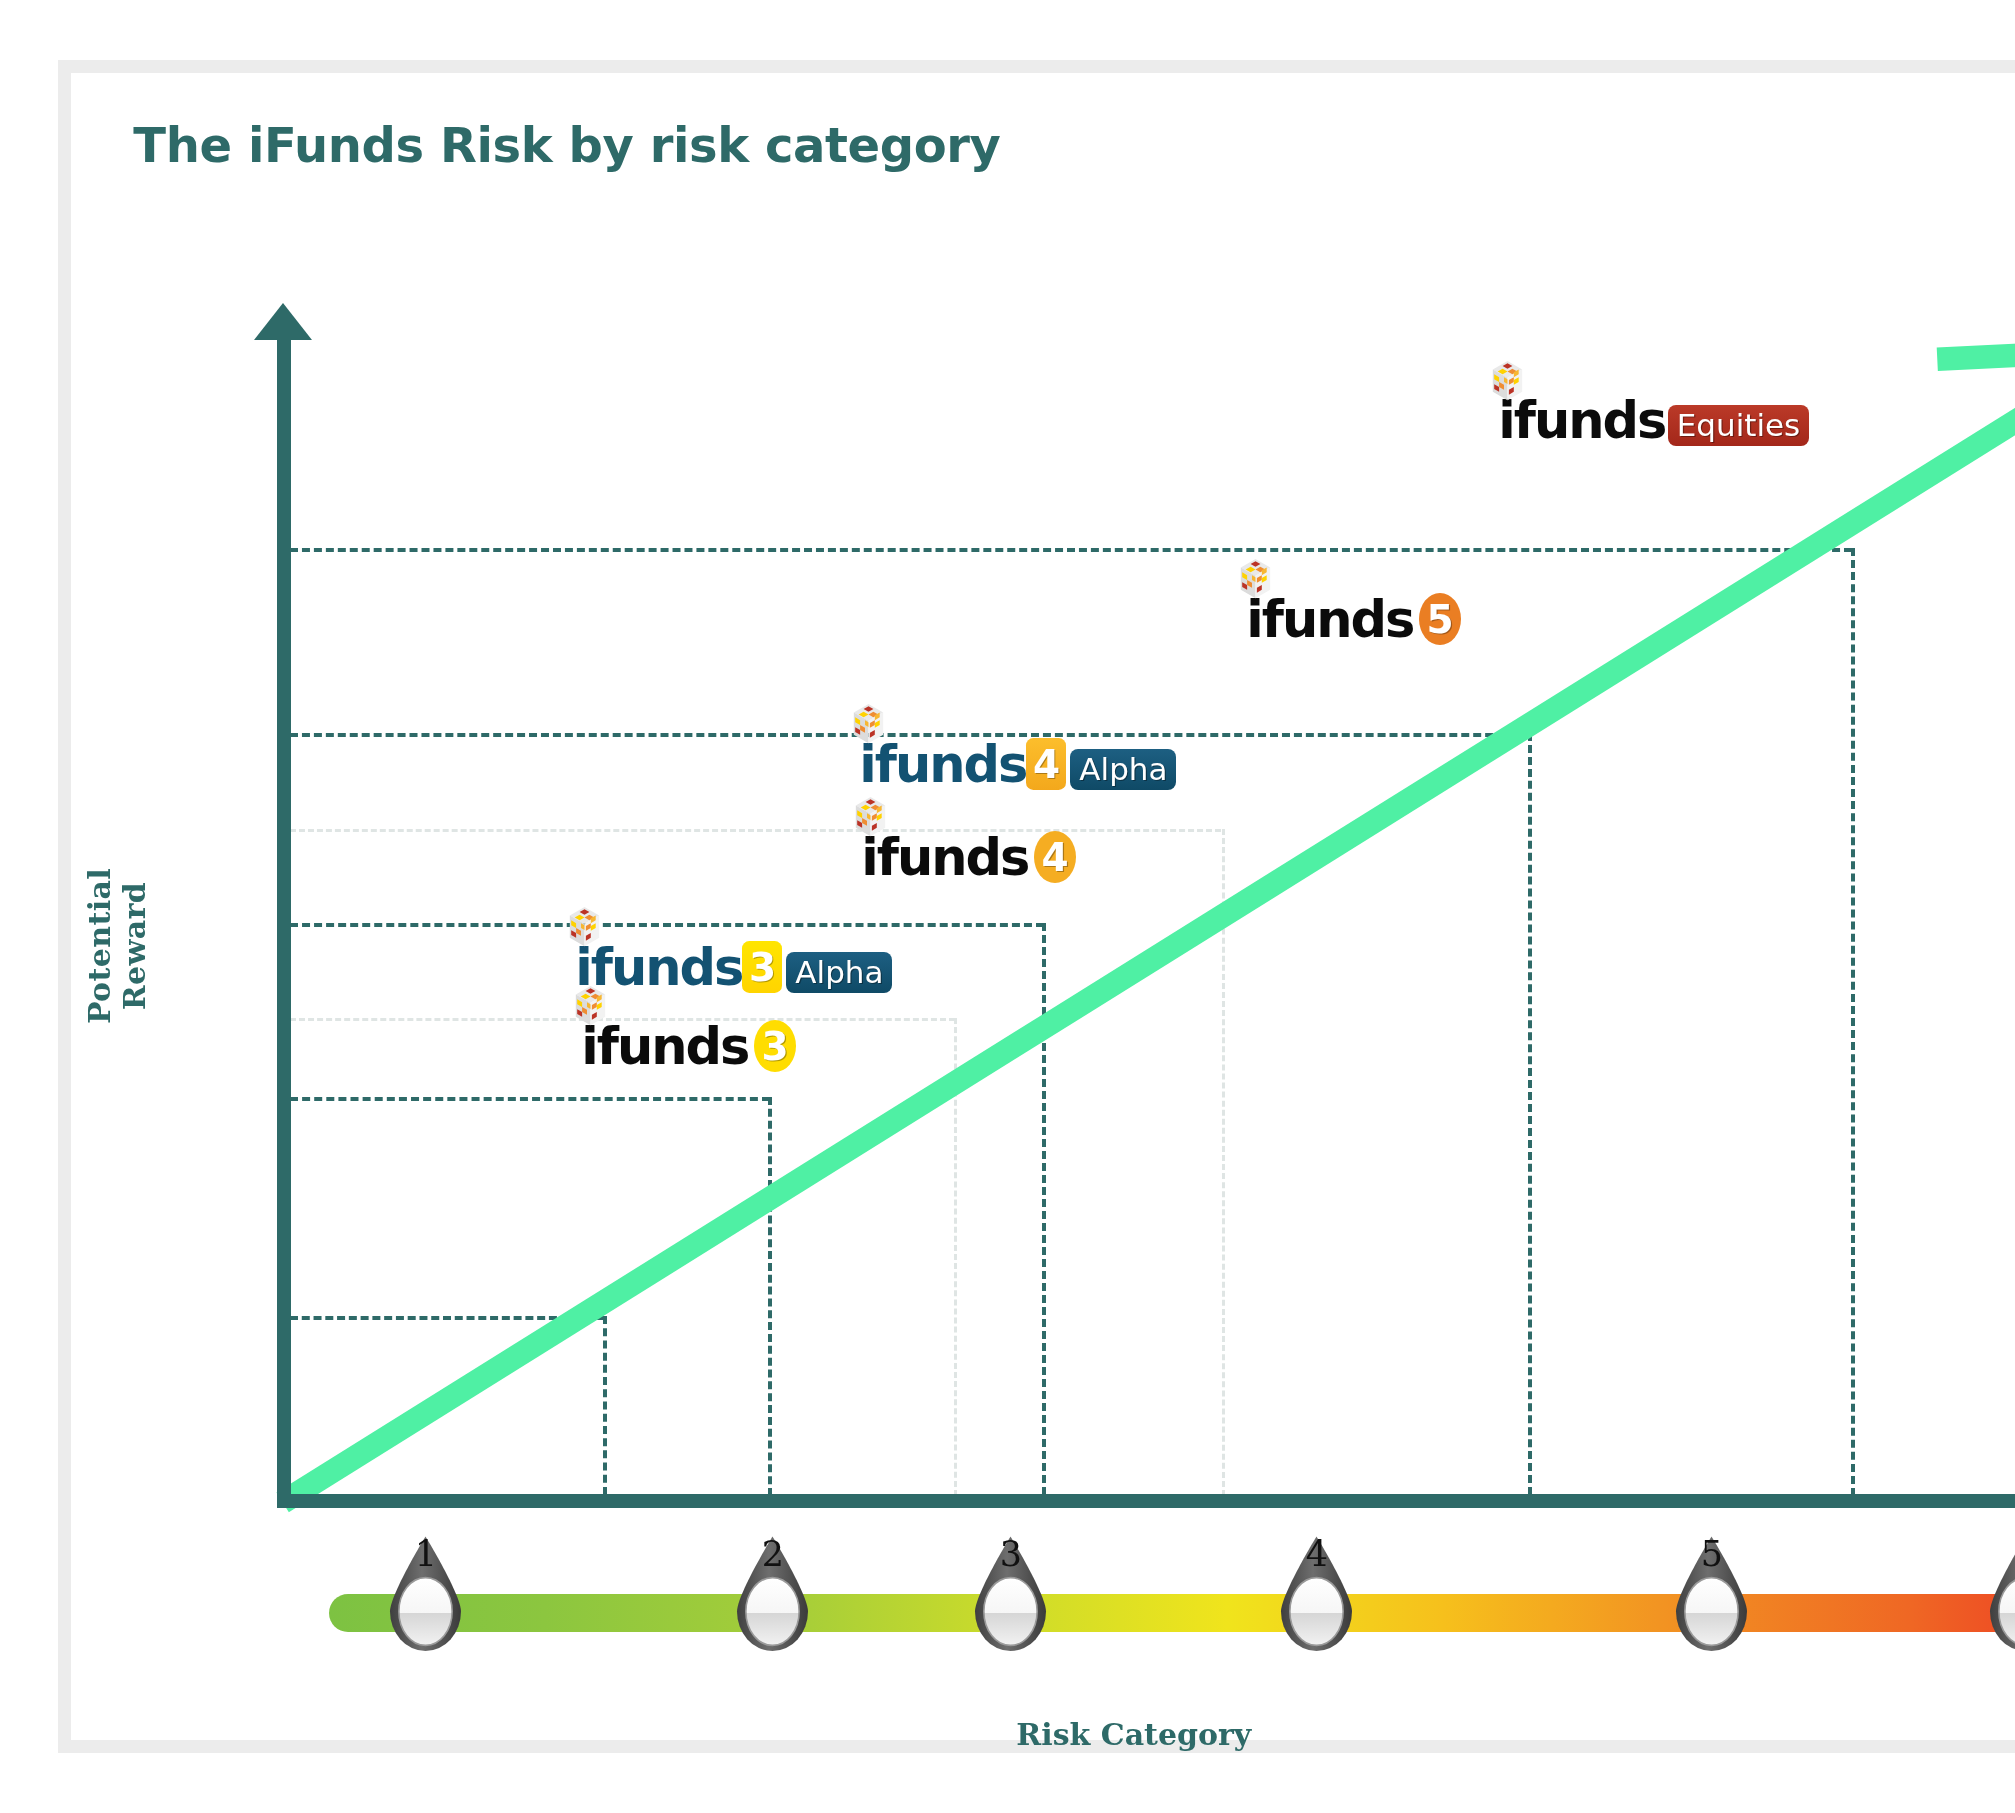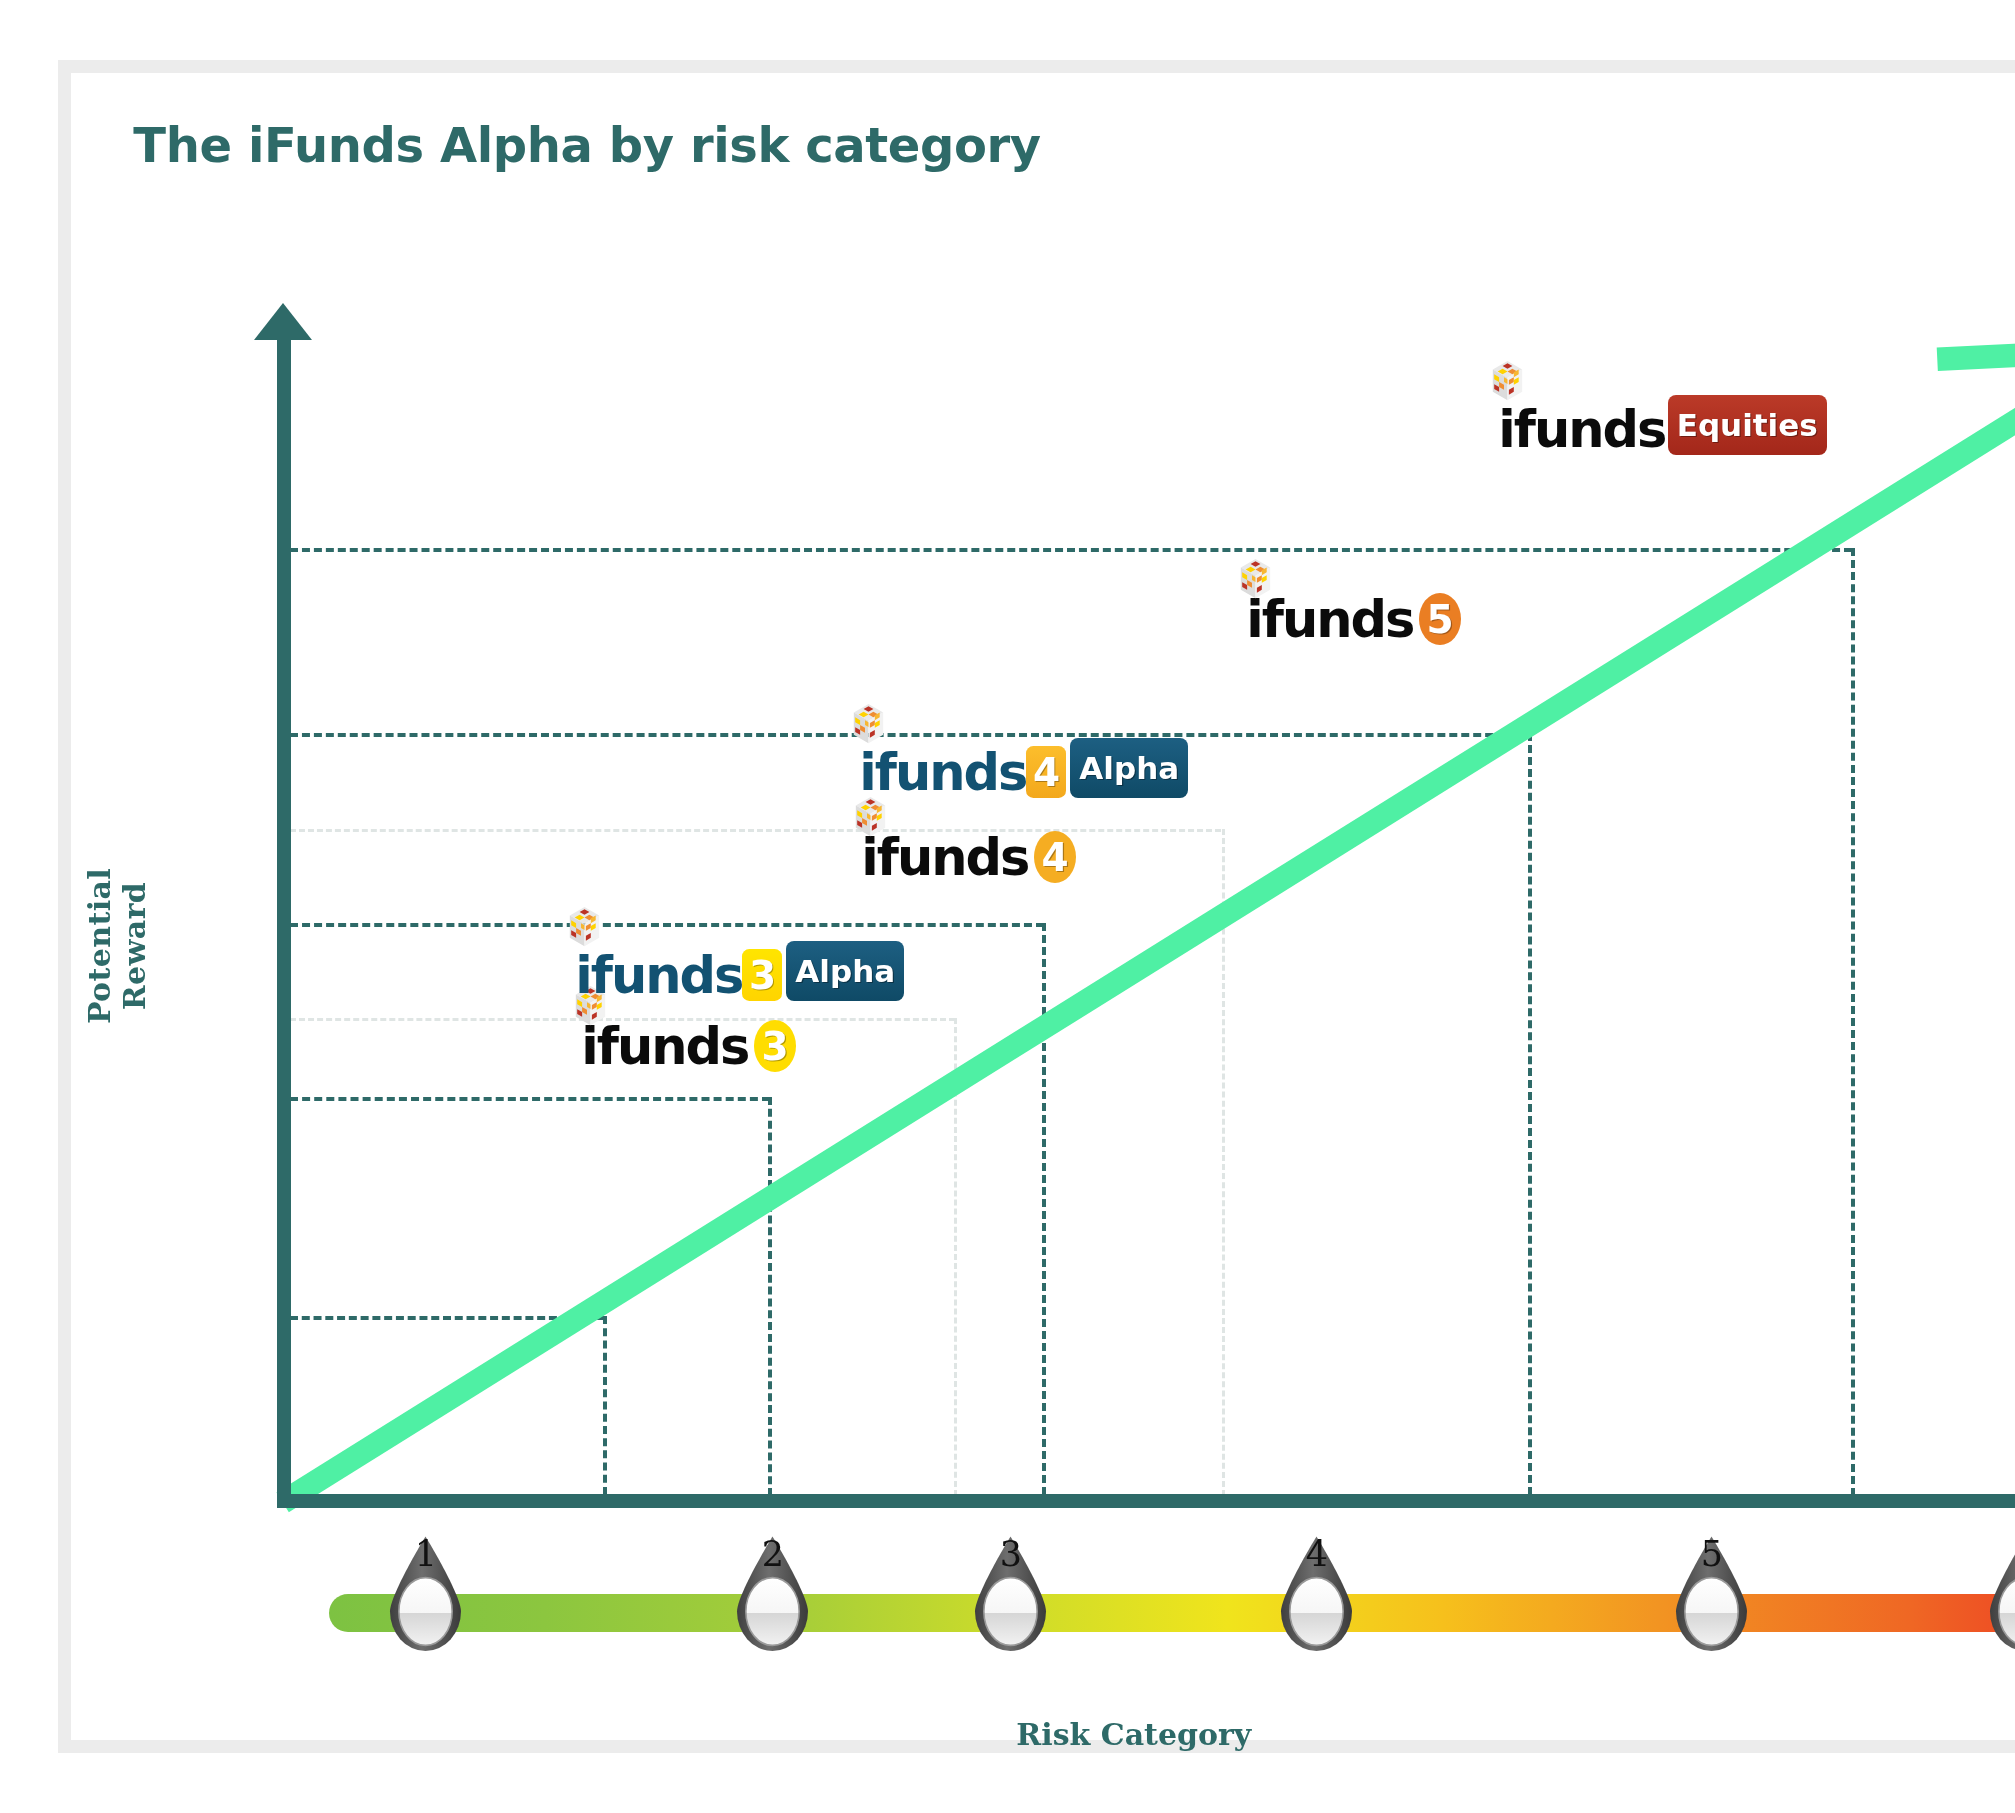--- a/index.html
+++ b/index.html
@@ -50,39 +50,39 @@
                   font-size:51px;line-height:1;letter-spacing:-2px;}
   .logo .wordmark.black{color:#0b0b0b;}
   .logo .wordmark.blue{color:#135272;}
 
   .badge-num{display:inline-flex;align-items:center;justify-content:center;
              color:#ffffff;font-family:"DejaVu Sans",sans-serif;font-weight:bold;
              font-size:39px;line-height:1;text-shadow:1.2px 1.2px 0 rgba(0,0,0,.30);}
   .badge-num.circle{width:42px;height:52px;border-radius:50%;}
   .badge-num.rect{width:40px;height:52px;border-radius:7.3px;}
   .badge-word{display:inline-flex;align-items:center;justify-content:center;
-              color:#ffffff;font-family:"DejaVu Sans",sans-serif;font-weight:bold;
-              font-size:31px;line-height:1;height:60px;padding:0 8.9px;border-radius:8px;
+              color:#ffffff;font-family:"DejaVu Sans",sans-serif;font-weight:normal;
+              font-size:31px;line-height:1;height:41px;padding:0 8.9px;border-radius:8px;
               text-shadow:1.2px 1.2px 0 rgba(0,0,0,.35);}
 
   
   .scale-wrap{position:absolute;left:258px;top:1521px;width:1797px;height:38px;}
   .scale-bar{position:absolute;left:0;top:0;width:100%;height:38px;border-radius:19.3px;}
   .drop{position:absolute;width:81px;height:117px;top:-60px;}
   .drop-num{position:absolute;left:0;width:81px;top:60px;text-align:center;
             font-family:"DejaVu Serif",serif;font-size:35px;color:#111;font-weight:normal;}
 </style>
 </head>
 <body>
 
 <div id="root">
   <div class="frame">
     <div class="panel">
 
-      <div class="title">The iFunds Alpha by risk category</div>
+      <div class="title">The iFunds Risk by risk category</div>
 
       <div class="plot">
 
         <div class="h-grid" style="left:219px;top:1243px;width:314px;"></div>
         <div class="h-grid" style="left:219px;top:1024px;width:480px;"></div>
         <div class="h-grid faint" style="left:219px;top:945px;width:665px;"></div>
         <div class="h-grid" style="left:219px;top:850px;width:754px;"></div>
         <div class="h-grid faint" style="left:219px;top:756px;width:931px;"></div>
         <div class="h-grid" style="left:219px;top:660px;width:1239px;"></div>
         <div class="h-grid" style="left:219px;top:475px;width:1562px;"></div>

